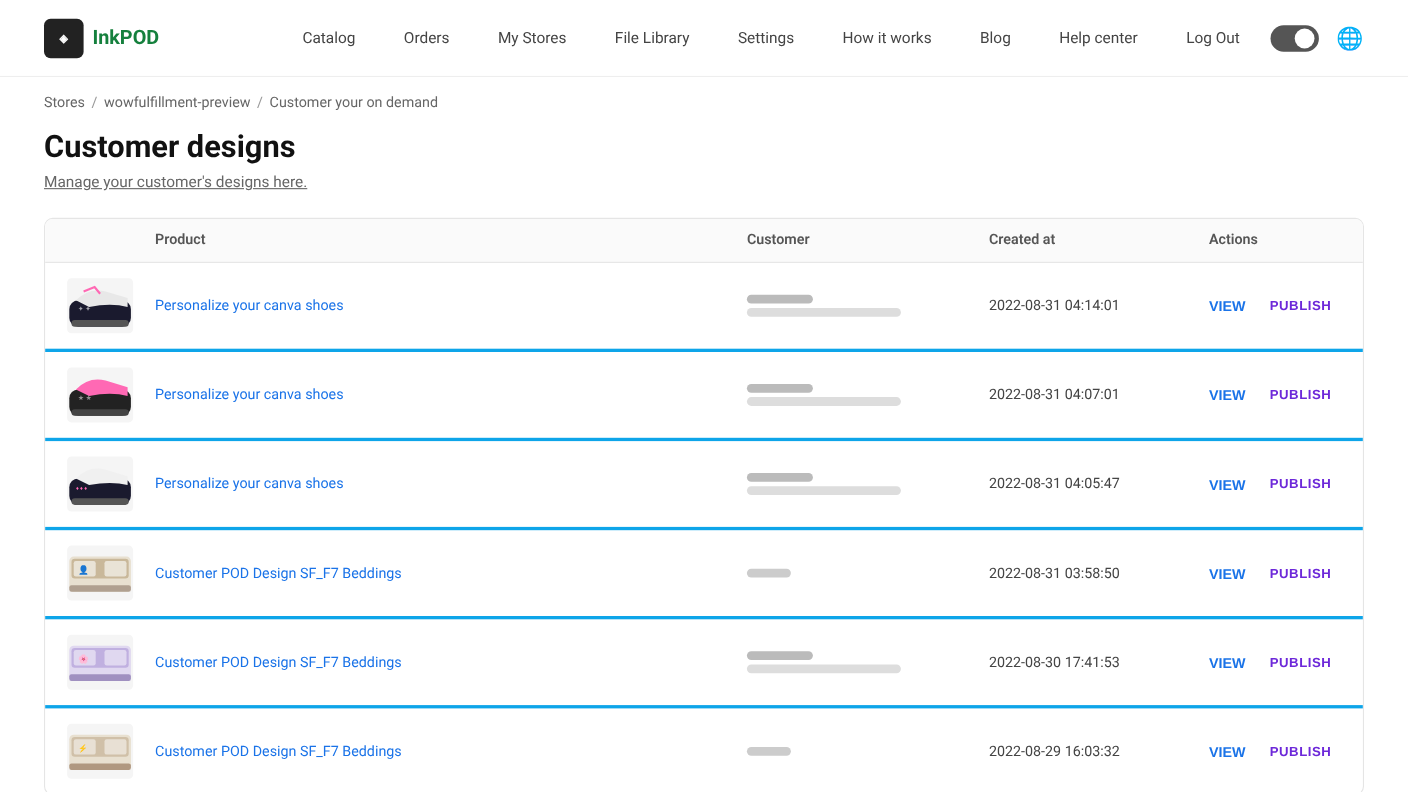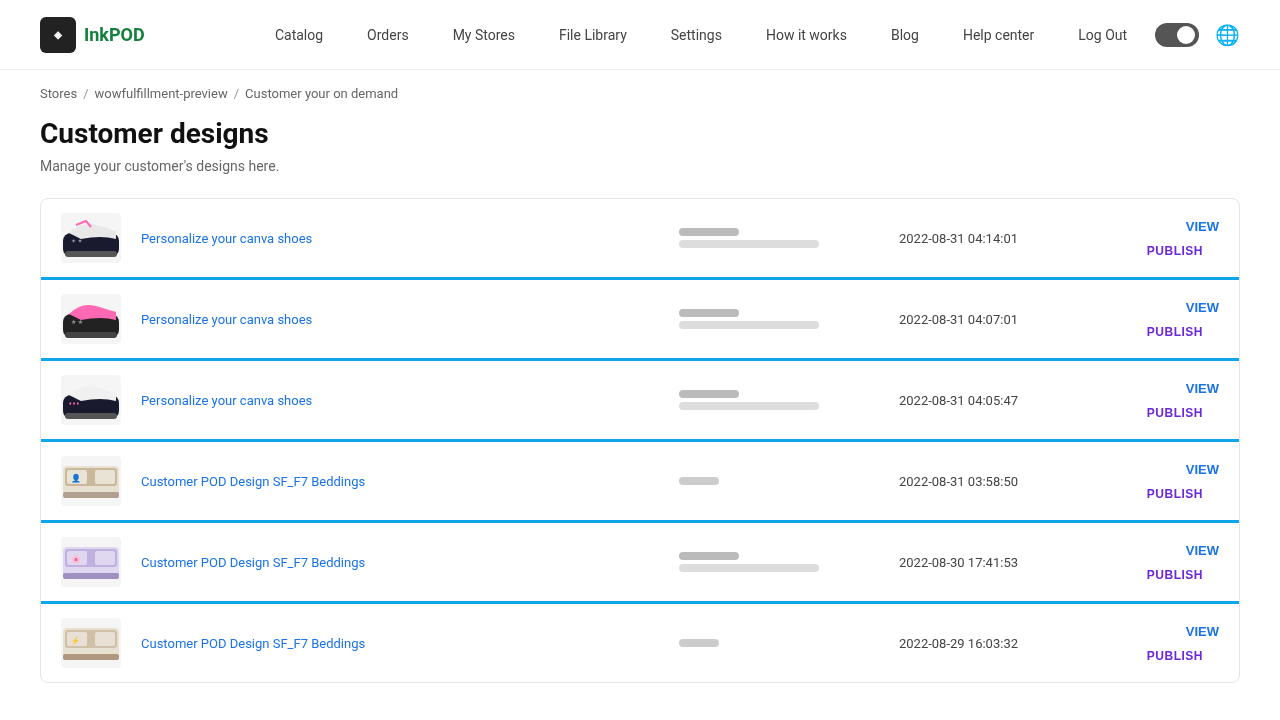--- a/index.html
+++ b/index.html
@@ -19,41 +19,41 @@
     .lang-btn { font-size: 20px; cursor: pointer; color: #555; }
 
     
     .breadcrumb { display: flex; align-items: center; gap: 6px; padding: 16px 40px 8px; font-size: 13px; color: #666; text-align: center; }
     .breadcrumb a { color: #666; text-decoration: none; }
     .breadcrumb-sep { color: #999; }
 
     
     .page-header { padding: 8px 40px 24px; }
     .page-title { font-size: 28px; font-weight: 700; color: #111; margin-bottom: 8px; }
-    .page-subtitle { font-size: 14px; color: #666; }
+    .page-subtitle { font-size: 14px; color: #666; text-decoration: underline; }
 
     
     .table-container { margin: 0 40px; border: 1px solid #e5e5e5; border-radius: 8px; overflow: hidden; }
     .table-header { display: grid; grid-template-columns: 80px 1fr 220px 200px 120px; padding: 12px 20px; background: #fafafa; border-bottom: 1px solid #e5e5e5; font-weight: 600; font-size: 13px; color: #555; }
     .table-row { display: grid; grid-template-columns: 80px 1fr 220px 200px 120px; padding: 14px 20px; border-bottom: 3px solid #0ea5e9; align-items: center; }
     .table-row:last-child { border-bottom: none; }
 
     .product-thumb { width: 60px; height: 50px; border-radius: 4px; overflow: hidden; background: #f5f5f5; display: flex; align-items: center; justify-content: center; }
 
     .product-link { color: #1a73e8; text-decoration: none; font-size: 13px; }
 
     .customer-info { display: flex; flex-direction: column; gap: 4px; }
     .customer-line { height: 8px; border-radius: 4px; background: #ccc; }
     .customer-line-1 { width: 60px; background: #bbb; }
     .customer-line-2 { width: 140px; background: #ddd; }
     .customer-line-short { width: 40px; background: #ccc; }
 
     .created-at { font-size: 13px; color: #444; }
 
-    .actions-col { display: flex; flex-direction: column; gap: 6px; align-items: flex-end; }
+    .actions-col { display: flex; gap: 6px; align-items: center; }
     .btn-view { background: transparent; border: none; color: #1a73e8; font-size: 13px; font-weight: 600; cursor: pointer; padding: 2px 0; }
     .btn-publish { background: transparent; border: none; color: #6d28d9; font-size: 12px; font-weight: 600; cursor: pointer; padding: 2px 16px; letter-spacing: 0.5px; }
 
     
     .shoe-placeholder { position: relative; }
     .shoe-svg { width: 60px; height: 50px; }
 
     
     .bed-placeholder { position: relative; }
   </style>
@@ -93,20 +93,27 @@
   <span class="breadcrumb-sep">/</span>
   <a href="#">Customer your on demand</a>
 </div>
 
 <div class="page-header">
   <h1 class="page-title">Customer designs</h1>
   <p class="page-subtitle">Manage your customer's designs here.</p>
 </div>
 
 <div class="table-container">
+  <div class="table-header">
+    <div></div>
+    <div>Product</div>
+    <div>Customer</div>
+    <div>Created at</div>
+    <div>Actions</div>
+  </div>
 
   <div class="table-row">
     <div class="product-thumb shoe-placeholder">
       <svg class="shoe-svg" viewBox="0 0 60 50">
         <rect x="2" y="20" width="56" height="24" rx="8" fill="#1a1a2e"></rect>
         <path d="M8 20 Q20 8 35 12 L55 18 L55 26 Q40 22 20 26 Z" fill="#e8e8e8"></path>
         <rect x="4" y="38" width="52" height="6" rx="3" fill="#555"></rect>
         <path d="M15 12 L25 8 L30 14" stroke="#ff69b4" stroke-width="2" fill="none"></path>
         <text x="10" y="30" font-size="6" fill="#fff" opacity="0.6">✦ ✦</text>
       </svg>

